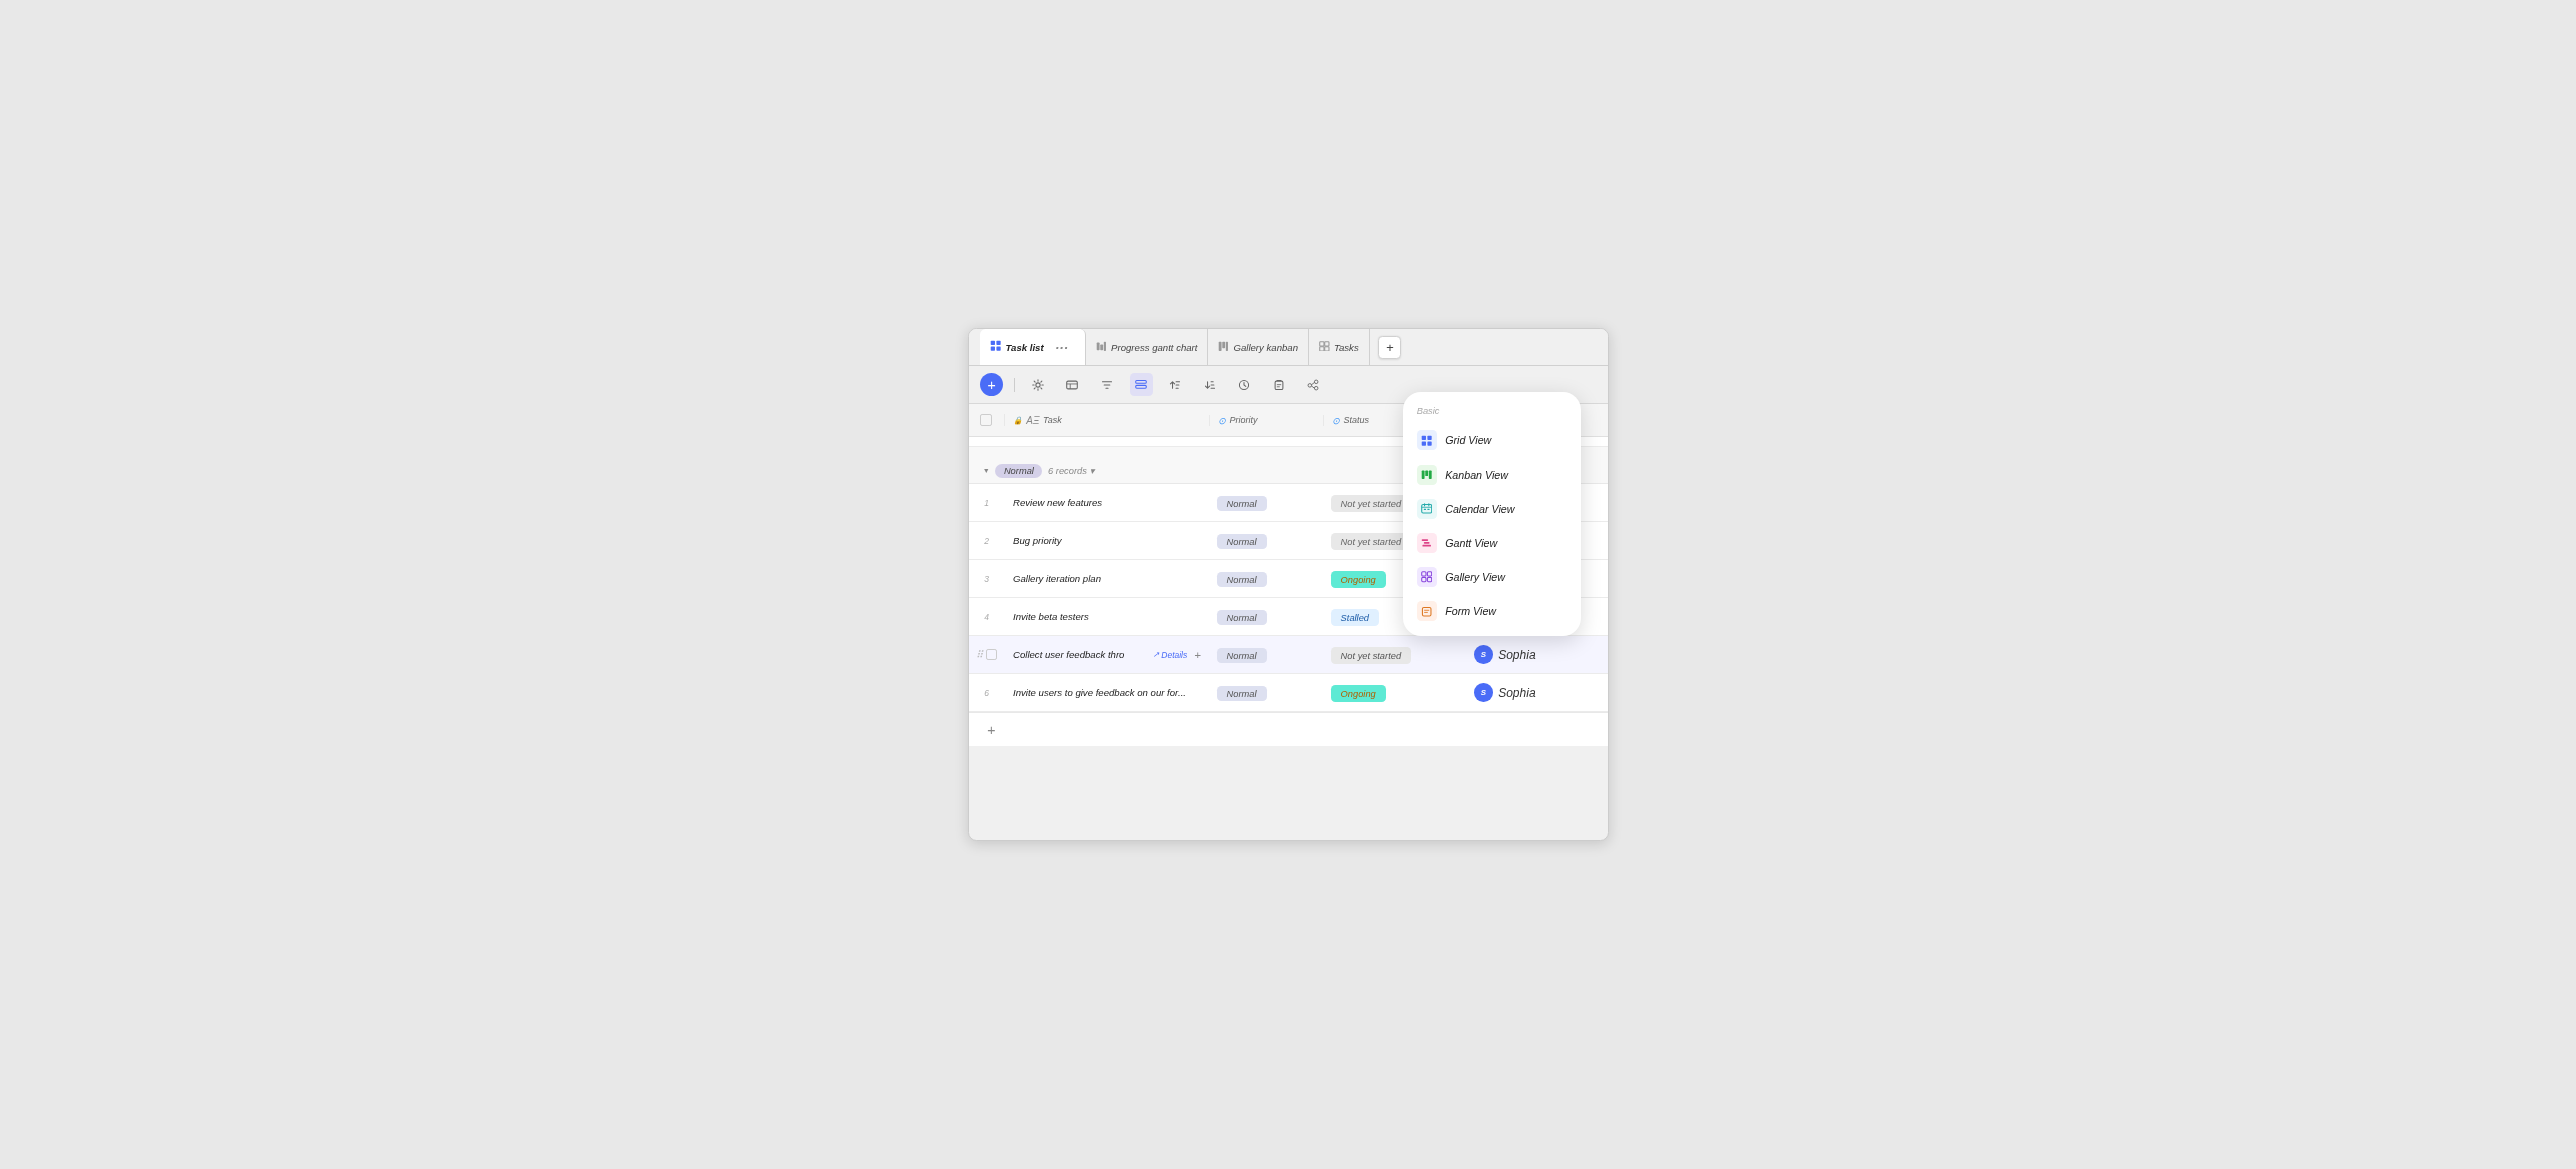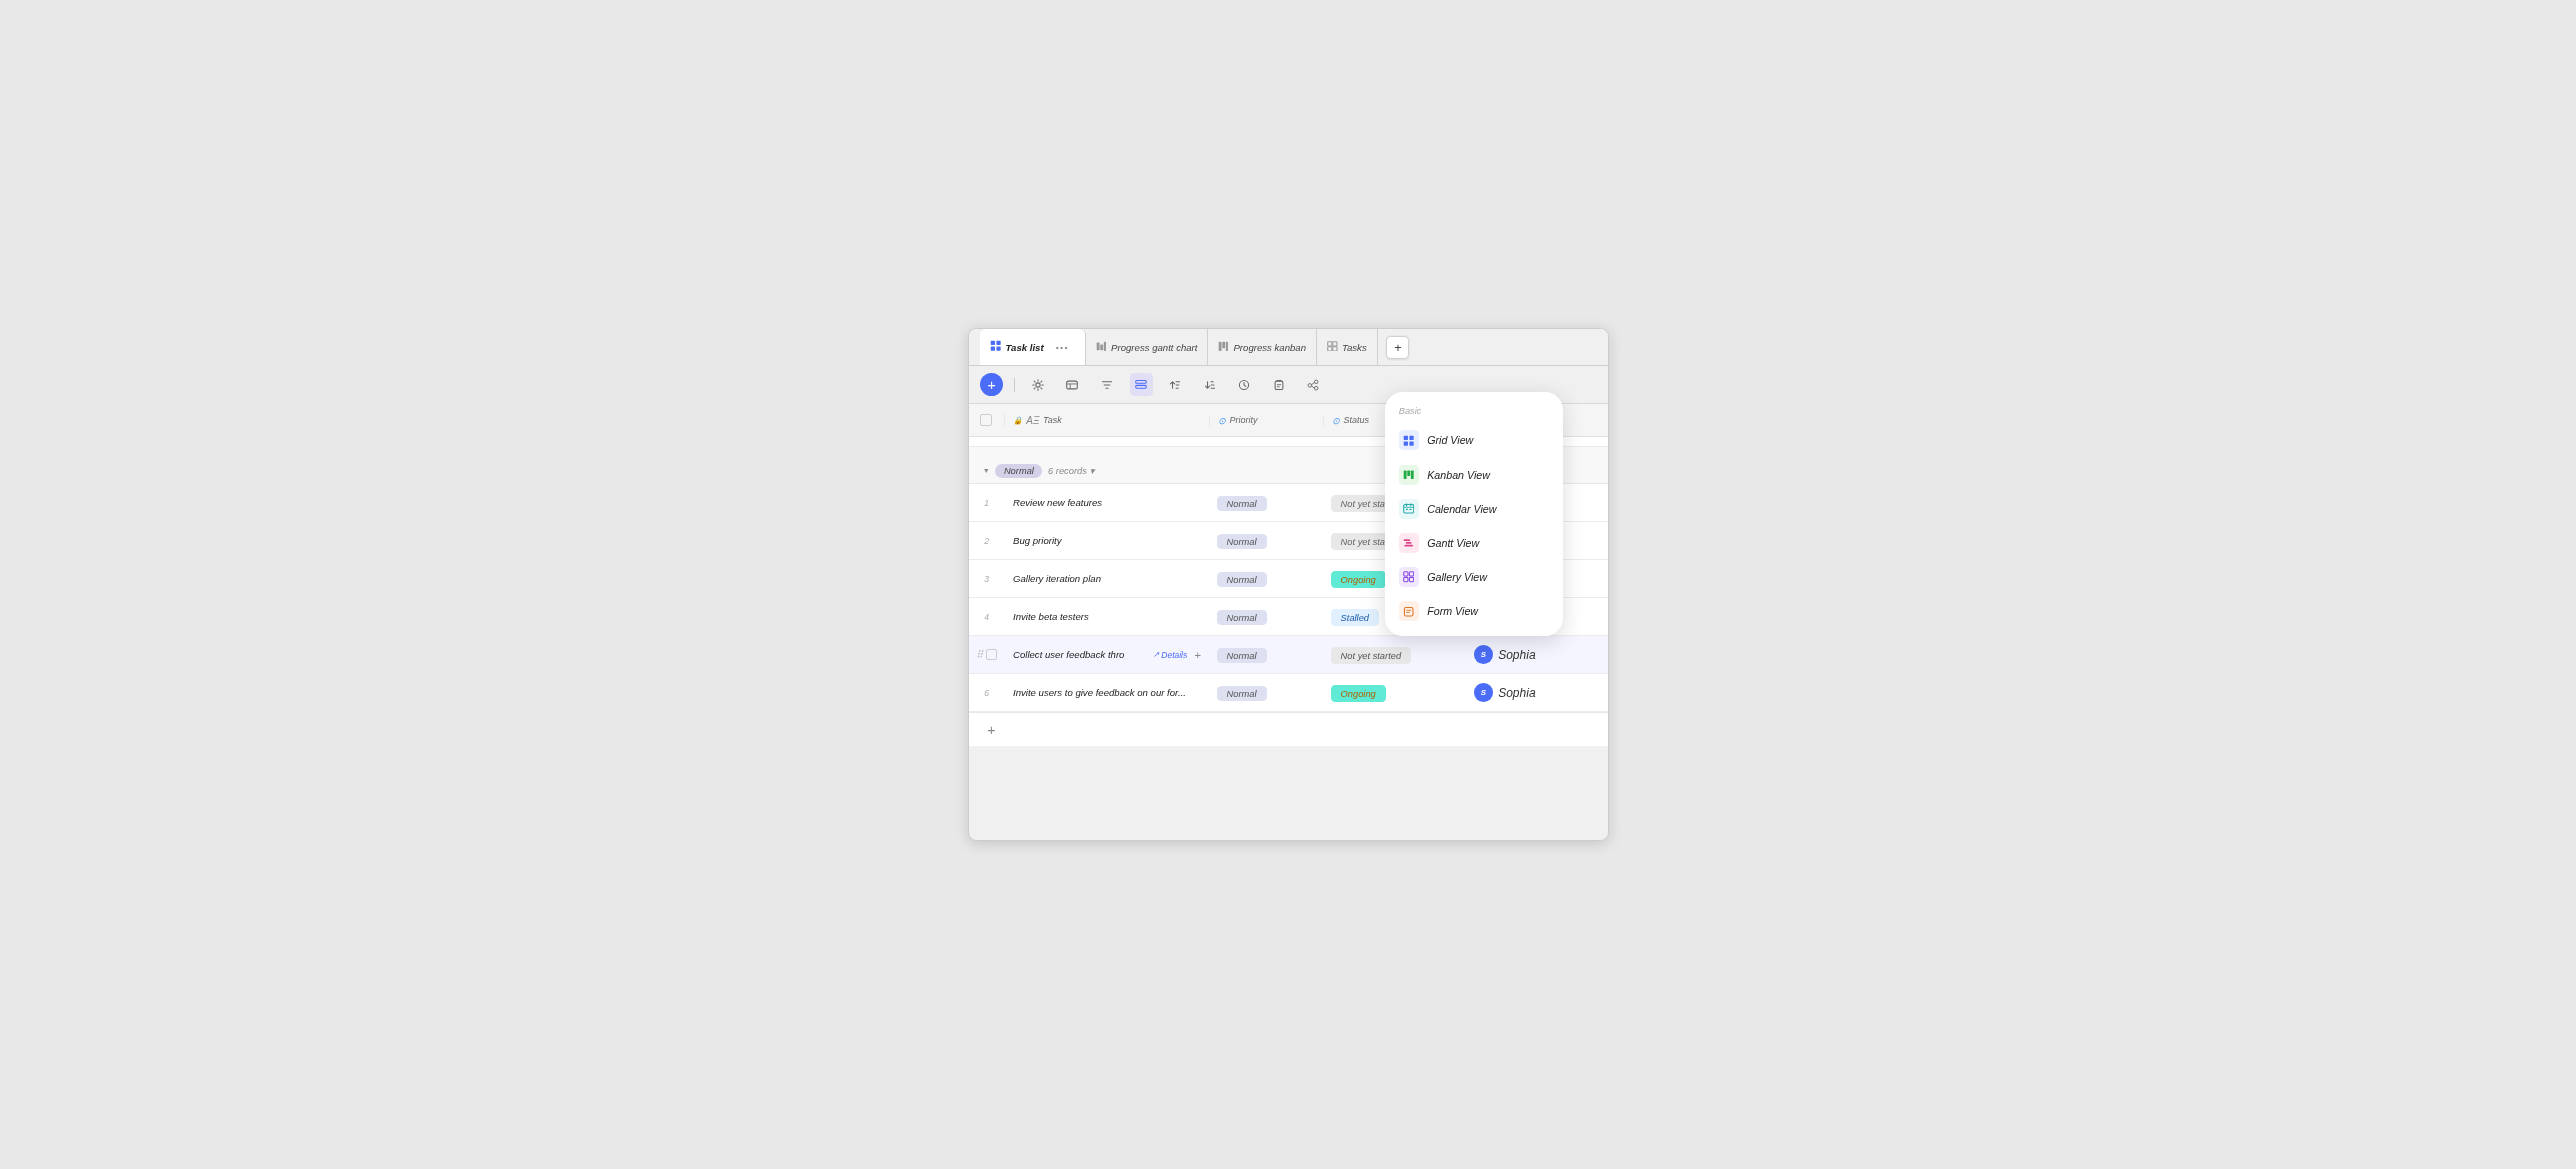--- a/index.html
+++ b/index.html
@@ -321,21 +321,21 @@
     .priority-cell {
       padding: 0 7.1px;
     }
     .status-cell {
       padding: 0 7.1px;
     }
     
     .dropdown-overlay {
       position: absolute;
       top: 63px;
-      right: 45px;
+      right: 27px;
       width: 178px;
       background: white;
       border-radius: 18px;
       box-shadow: 0 5.7px 21.4px rgba(0,0,0,0.15);
       padding: 11.4px 0 7.1px 0;
       z-index: 100;
     }
     .dropdown-section-label {
       padding: 2.8px 14.2px 7.1px 14.2px;
       font-size: 9.3px;
@@ -409,21 +409,21 @@
       <span>Progress gantt chart</span>
     </div>
     <div class="tab">
       <span class="tab-icon-gray">
         <svg width="10.7" height="10.7" viewBox="0 0 15 15" fill="none">
             <rect x="1" y="1" width="4" height="13" rx="1" fill="#999"></rect>
             <rect x="6" y="1" width="4" height="9" rx="1" fill="#999"></rect>
             <rect x="11" y="1" width="3" height="13" rx="1" fill="#999"></rect>
           </svg>
       </span>
-      <span>Progress kanban</span>
+      <span>Gallery kanban</span>
     </div>
     <div class="tab">
       <span class="tab-icon-gray">
         <svg width="10.7" height="10.7" viewBox="0 0 15 15" fill="none">
             <rect x="1" y="1" width="6" height="6" rx="1" stroke="#999" stroke-width="1.5"></rect>
             <rect x="8" y="1" width="6" height="6" rx="1" stroke="#999" stroke-width="1.5"></rect>
             <rect x="1" y="8" width="6" height="6" rx="1" stroke="#999" stroke-width="1.5"></rect>
             <rect x="8" y="8" width="6" height="6" rx="1" stroke="#999" stroke-width="1.5"></rect>
           </svg>
       </span>

